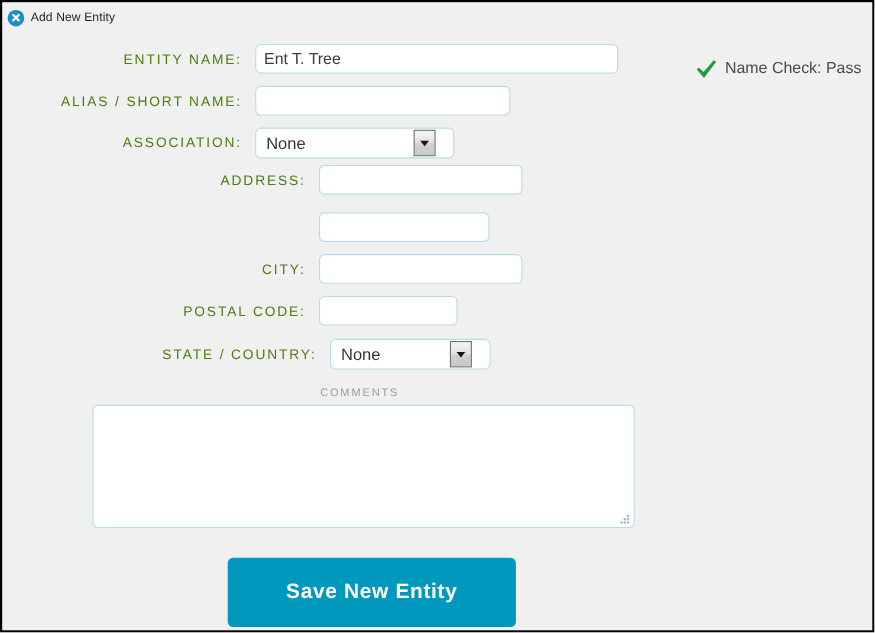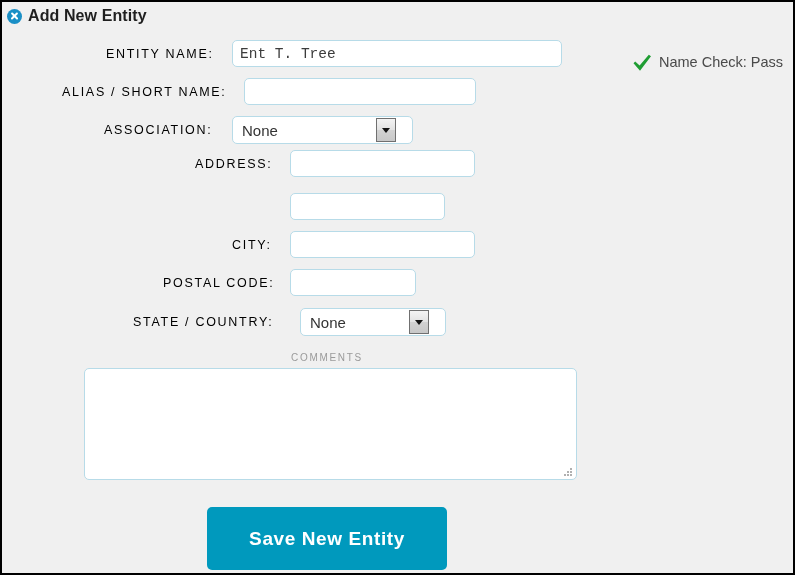--- a/index.html
+++ b/index.html
@@ -46,22 +46,22 @@
     left: 3px;
     top: 6.8px;
     width: 9px;
     height: 2.2px;
     background: #ffffff;
     border-radius: 1px;
   }
   .close-icon::before { transform: rotate(45deg); }
   .close-icon::after  { transform: rotate(-45deg); }
   .panel-title {
-    font-size: 16px;
-    font-weight: bold;
+    font-size: 11px;
+    font-weight: normal;
     color: #1f1f1f;
     letter-spacing: 0.1px;
     white-space: nowrap;
   }
 
   
   .name-check {
     position: absolute;
     left: 630px;
     top: 52px;
@@ -82,34 +82,34 @@
   }
 
   
   .form-row {
     position: absolute;
     display: flex;
     align-items: center;
   }
   .field-label {
     font-size: 12.5px;
-    color: #000000;
+    color: #4d7c0f;
     letter-spacing: 1.7px;
     text-transform: uppercase;
-    text-align: left;
+    text-align: right;
     white-space: nowrap;
     font-weight: normal;
   }
   .text-input {
     box-sizing: border-box;
     height: 27px;
     border: 1px solid #b7dbe8;
     border-radius: 5px;
     background: #ffffff;
-    font-family: Liberation Mono, monospace;
+    font-family: Liberation Sans, sans-serif;
     font-size: 14.5px;
     color: #3c3c3c;
     padding: 0 7px;
     outline: none;
   }
   .select-wrap {
     box-sizing: border-box;
     height: 28px;
     border: 1px solid #b7dbe8;
     border-radius: 5px;
@@ -186,21 +186,21 @@
     width: 1.5px;
     height: 1.5px;
     background: #b0b0b0;
   }
 
   
   .save-button {
     position: absolute;
     left: 205px;
     top: 505px;
-    width: 240px;
+    width: 262px;
     height: 63px;
     border: none;
     border-radius: 5px;
     background: #0099bd;
     color: #ffffff;
     font-family: "Liberation Sans", sans-serif;
     font-size: 19px;
     font-weight: bold;
     letter-spacing: 0.6px;
     cursor: pointer;
@@ -221,21 +221,21 @@
       <path d="M1.5 9.2 L3.2 7.4 L7.6 11.4 L16.8 0.8 L19 2.2 L8.0 16.8 Z" fill="#1f9d33"></path>
     </svg>
     <span class="name-check-text">Name Check: Pass</span>
   </div>
 
   <div class="form-row" style="left:104px; top:38px; width:456px;">
     <span class="field-label" style="width:114px;">Entity Name:</span>
     <input class="text-input" style="width: 330px; margin-left: 12px;" type="text" value="Ent T. Tree">
   </div>
 
-  <div class="form-row" style="left:60px; top:76px; width:414px;">
+  <div class="form-row" style="left:48px; top:76px; width:414px;">
     <span class="field-label" style="width:170px;">Alias / Short Name:</span>
     <input class="text-input" style="width: 232px; margin-left: 12px;" type="text" value="">
   </div>
 
   <div class="form-row" style="left:102px; top:114px; width:309px;">
     <span class="field-label" style="width:116px;">Association:</span>
     <div class="select-wrap" style="width:181px; margin-left:12px;">
       <span class="select-value">None</span>
       <span class="select-arrow-btn">
           <span class="select-arrow"></span>

